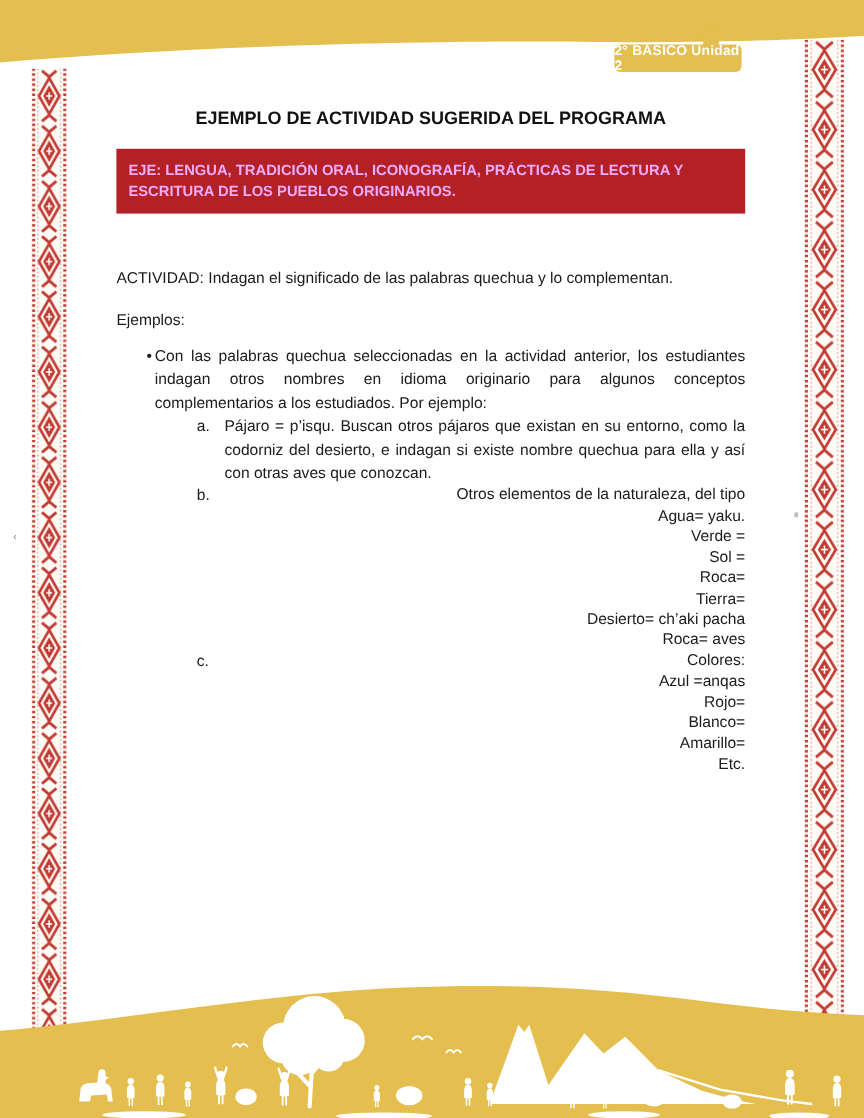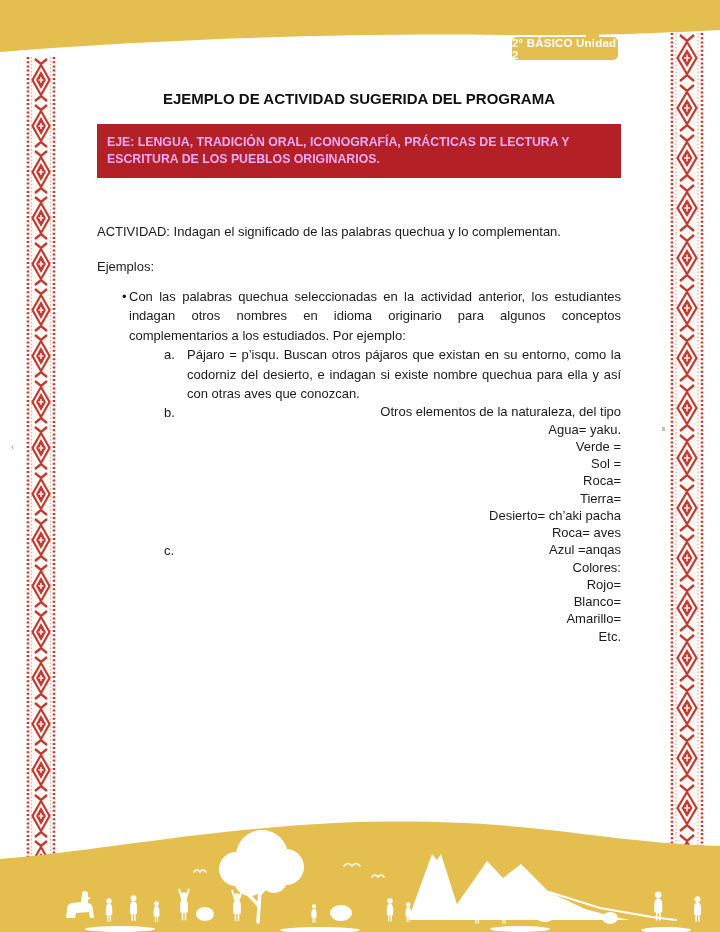--- a/index.html
+++ b/index.html
@@ -146,22 +146,22 @@
               <div class="line"><span>Sol =</span></div>
               <div class="line"><span>Roca=</span></div>
               <div class="line"><span>Tierra=</span></div>
               <div class="line"><span>Desierto= </span><b>ch’aki pacha</b></div>
               <div class="line"><span>Roca= aves</span></div>
             </div>
           </div>
           <div class="item letter">
             <span class="marker">c.</span>
             <div class="text">
+              <div class="line"><span>Colores:</span></div>
               <div class="line"><span>Azul =</span><b>anqas</b></div>
-              <div class="line"><span>Colores:</span></div>
               <div class="line"><span>Rojo=</span></div>
               <div class="line"><span>Blanco=</span></div>
               <div class="line"><span>Amarillo=</span></div>
               <div class="line"><span>Etc.</span></div>
             </div>
           </div>
         </div>
     </div>
   </div>
 

